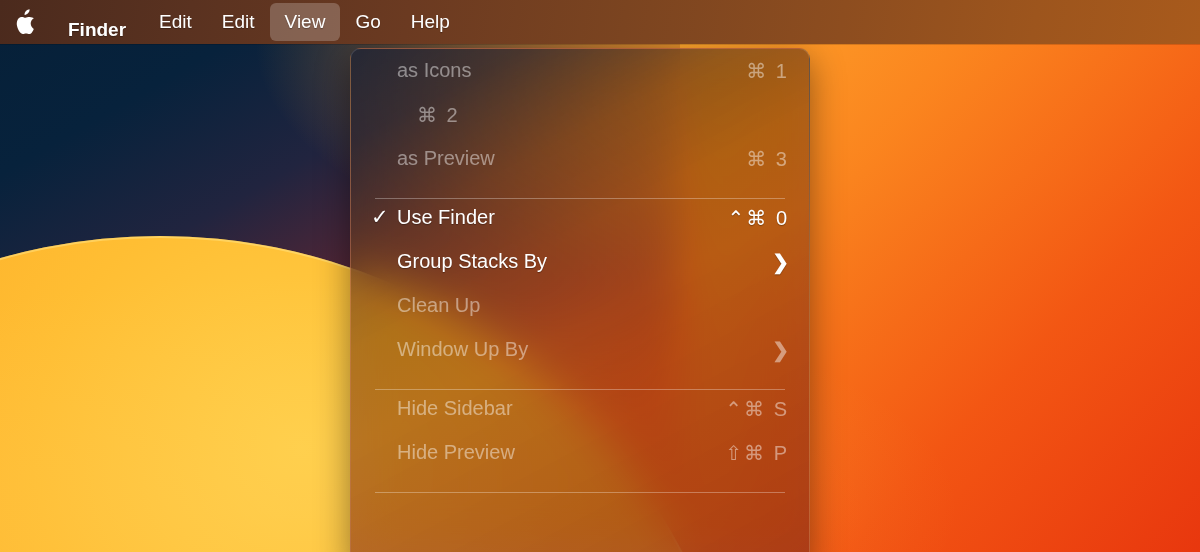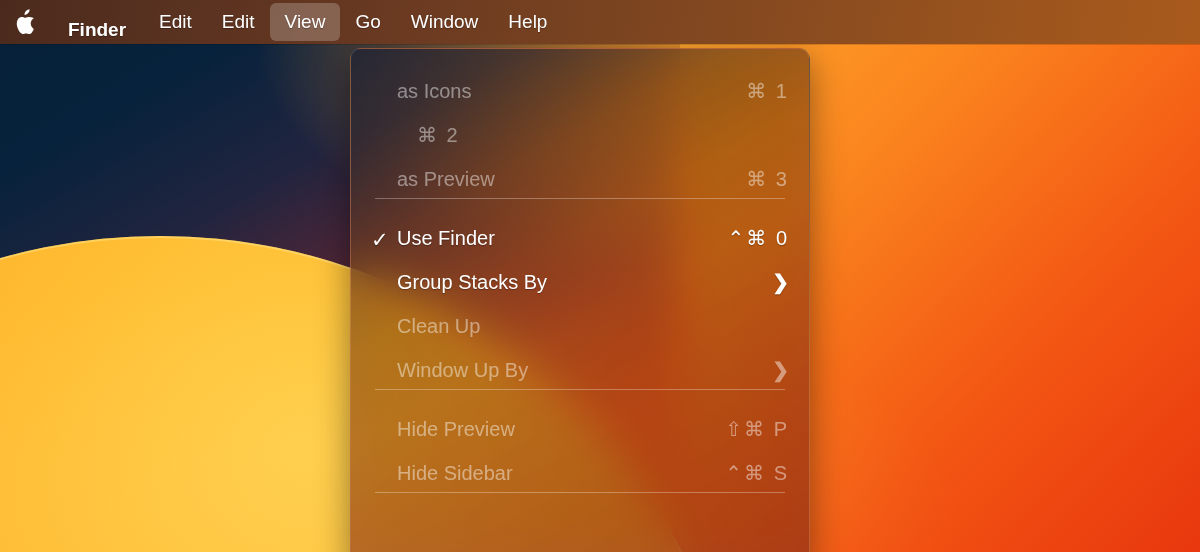--- a/index.html
+++ b/index.html
@@ -116,21 +116,21 @@
       rgba(150,74,28,0.68) 52%,
       rgba(149,62,28,0.69) 66%,
       rgba(146,52,26,0.70) 80%,
       rgba(142,46,25,0.72) 100%);
     backdrop-filter:blur(22px) saturate(130%);
     -webkit-backdrop-filter:blur(22px) saturate(130%);
     padding:10px 0 0 0;
   }
   .menu-row {
     height:44px;
-    display:flex; align-items:flex-end;
+    display:flex; align-items:flex-start;
     padding:0 20px 0 20px;
     position:relative;
   }
   .mi-check {
     width:26px; flex:0 0 26px;
     font-size:21px; line-height:1;
     color:#ffffff;
     text-shadow:0 1px 1px rgba(0,0,0,0.35);
   }
   .mi-label {
@@ -194,23 +194,20 @@
   <div class="mb-item">
     <span>Edit</span>
   </div>
   <div class="mb-item active">
     <span>View</span>
   </div>
   <div class="mb-item">
     <span>Go</span>
   </div>
   <div class="mb-item">
-    <span>Window</span>
-  </div>
-  <div class="mb-item">
     <span>Help</span>
   </div>
 </div>
 
 <div id="view-menu">
     <div class="menu-row disabled">
       <span class="mi-check"></span>
       <span class="mi-label">as Icons</span>
       <span class="mi-shortcut">⌘ 1</span>
     </div>
@@ -239,22 +236,22 @@
       <span class="mi-label">Clean Up</span>
     </div>
     <div class="menu-row disabled">
       <span class="mi-check"></span>
       <span class="mi-label">Window Up By</span>
       <span class="mi-arrow">❯</span>
     </div>
     <div class="menu-sep"></div>
     <div class="menu-row disabled">
       <span class="mi-check"></span>
+      <span class="mi-label">Hide Sidebar</span>
+      <span class="mi-shortcut">⌃⌘ S</span>
+    </div>
+    <div class="menu-row disabled">
+      <span class="mi-check"></span>
       <span class="mi-label">Hide Preview</span>
       <span class="mi-shortcut">⇧⌘ P</span>
     </div>
-    <div class="menu-row disabled">
-      <span class="mi-check"></span>
-      <span class="mi-label">Hide Sidebar</span>
-      <span class="mi-shortcut">⌃⌘ S</span>
-    </div>
     <div class="menu-sep"></div>
   </div>
 
 </body></html>

